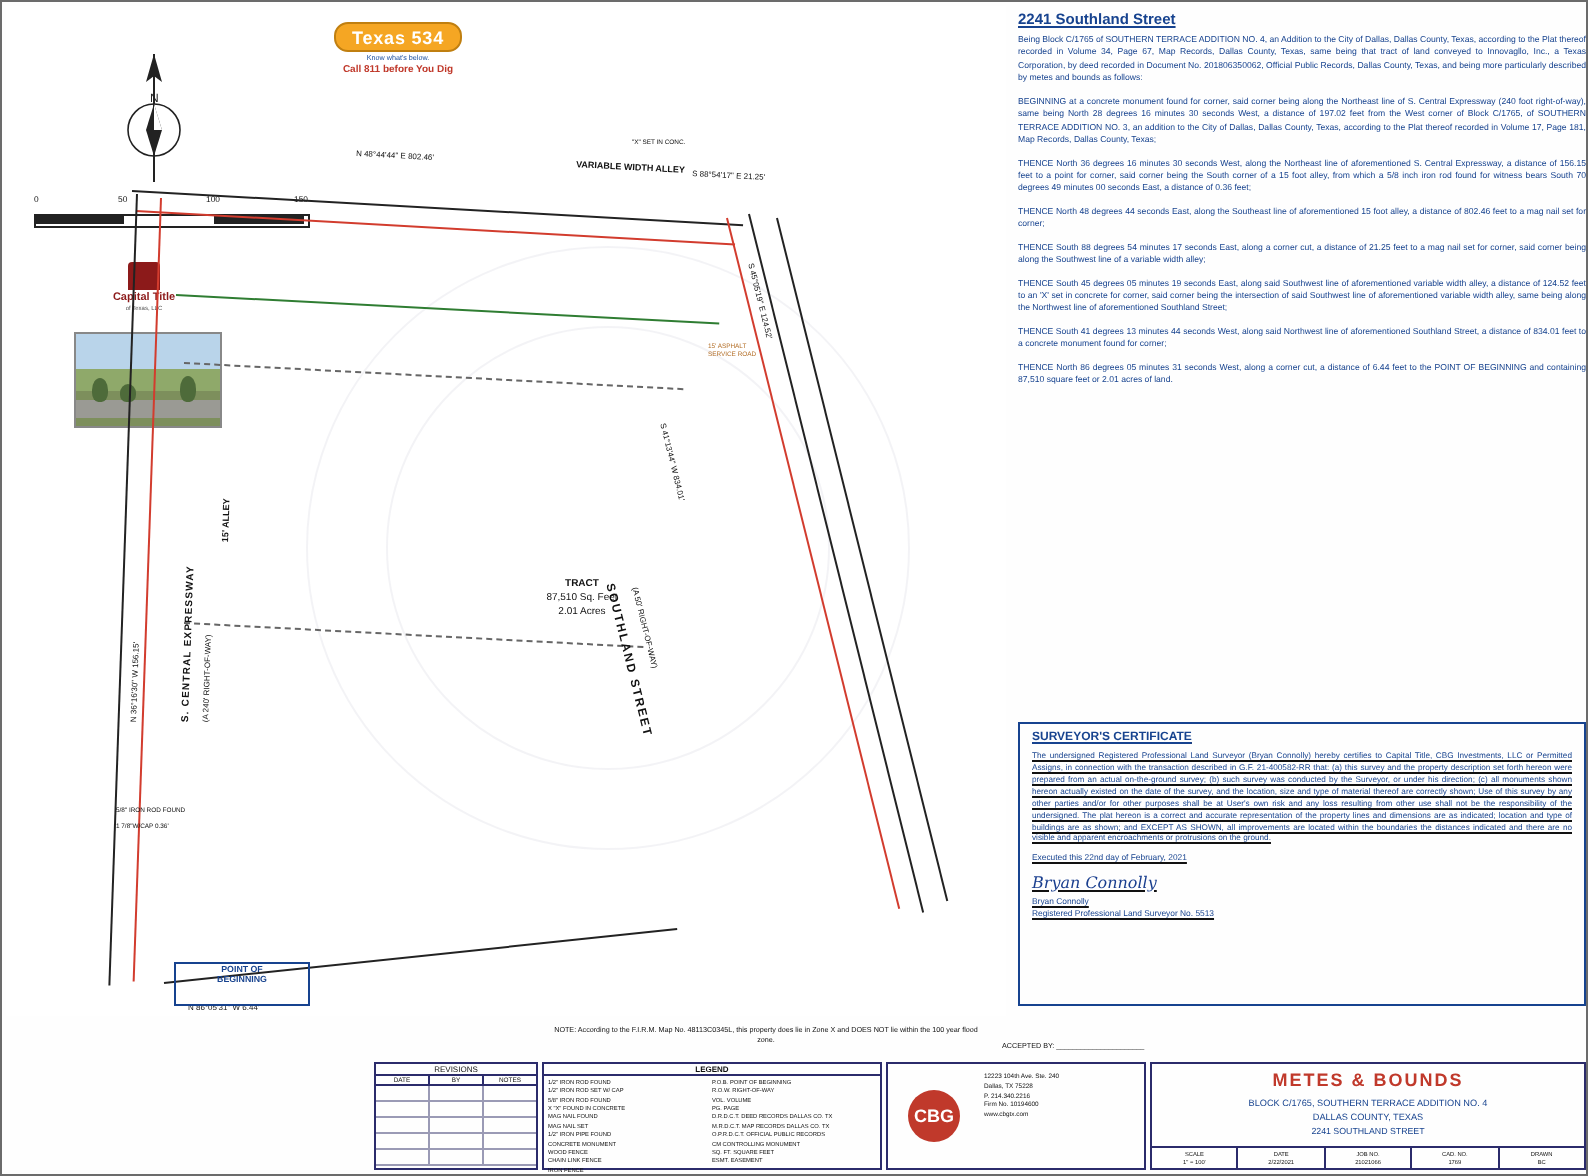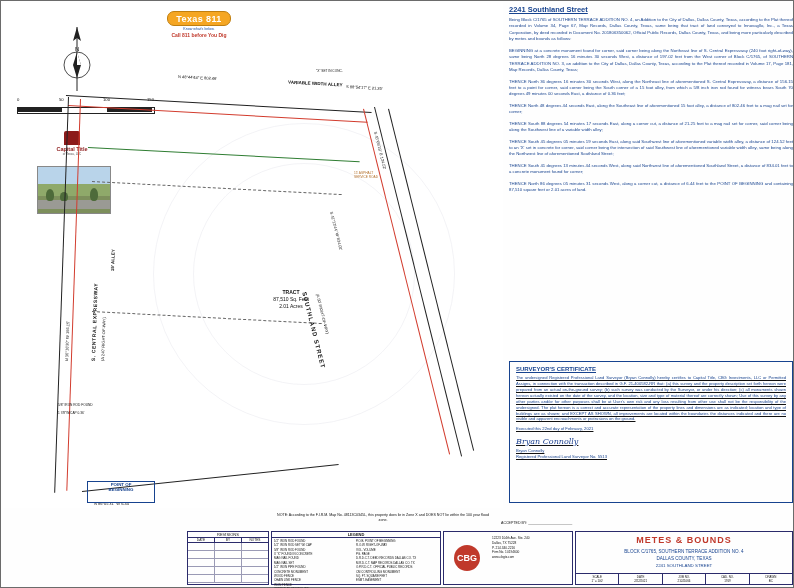--- a/index.html
+++ b/index.html
@@ -152,21 +152,21 @@
       <div class="bar"></div>
       <div class="seg" style="left:0;width:45px;top:9px;height:5px;"></div>
       <div class="seg" style="left:90px;width:45px;top:9px;height:5px;"></div>
       <div class="lbl" style="left:0;">0</div>
       <div class="lbl" style="left:42px;">50</div>
       <div class="lbl" style="left:86px;">100</div>
       <div class="lbl" style="left:130px;">150</div>
     </div>
 
     <div id="tx811">
-      <div class="badge">Texas 811</div>
+      <div class="badge">Texas 534</div>
       <div class="sub">Know what's below.</div>
       <div class="call">Call 811 before You Dig</div>
     </div>
 
     <div id="captitle">
       <div class="mark"></div>
       <div class="nm">Capital Title</div>
       <div class="tag">of Texas, LLC</div>
     </div>
 

